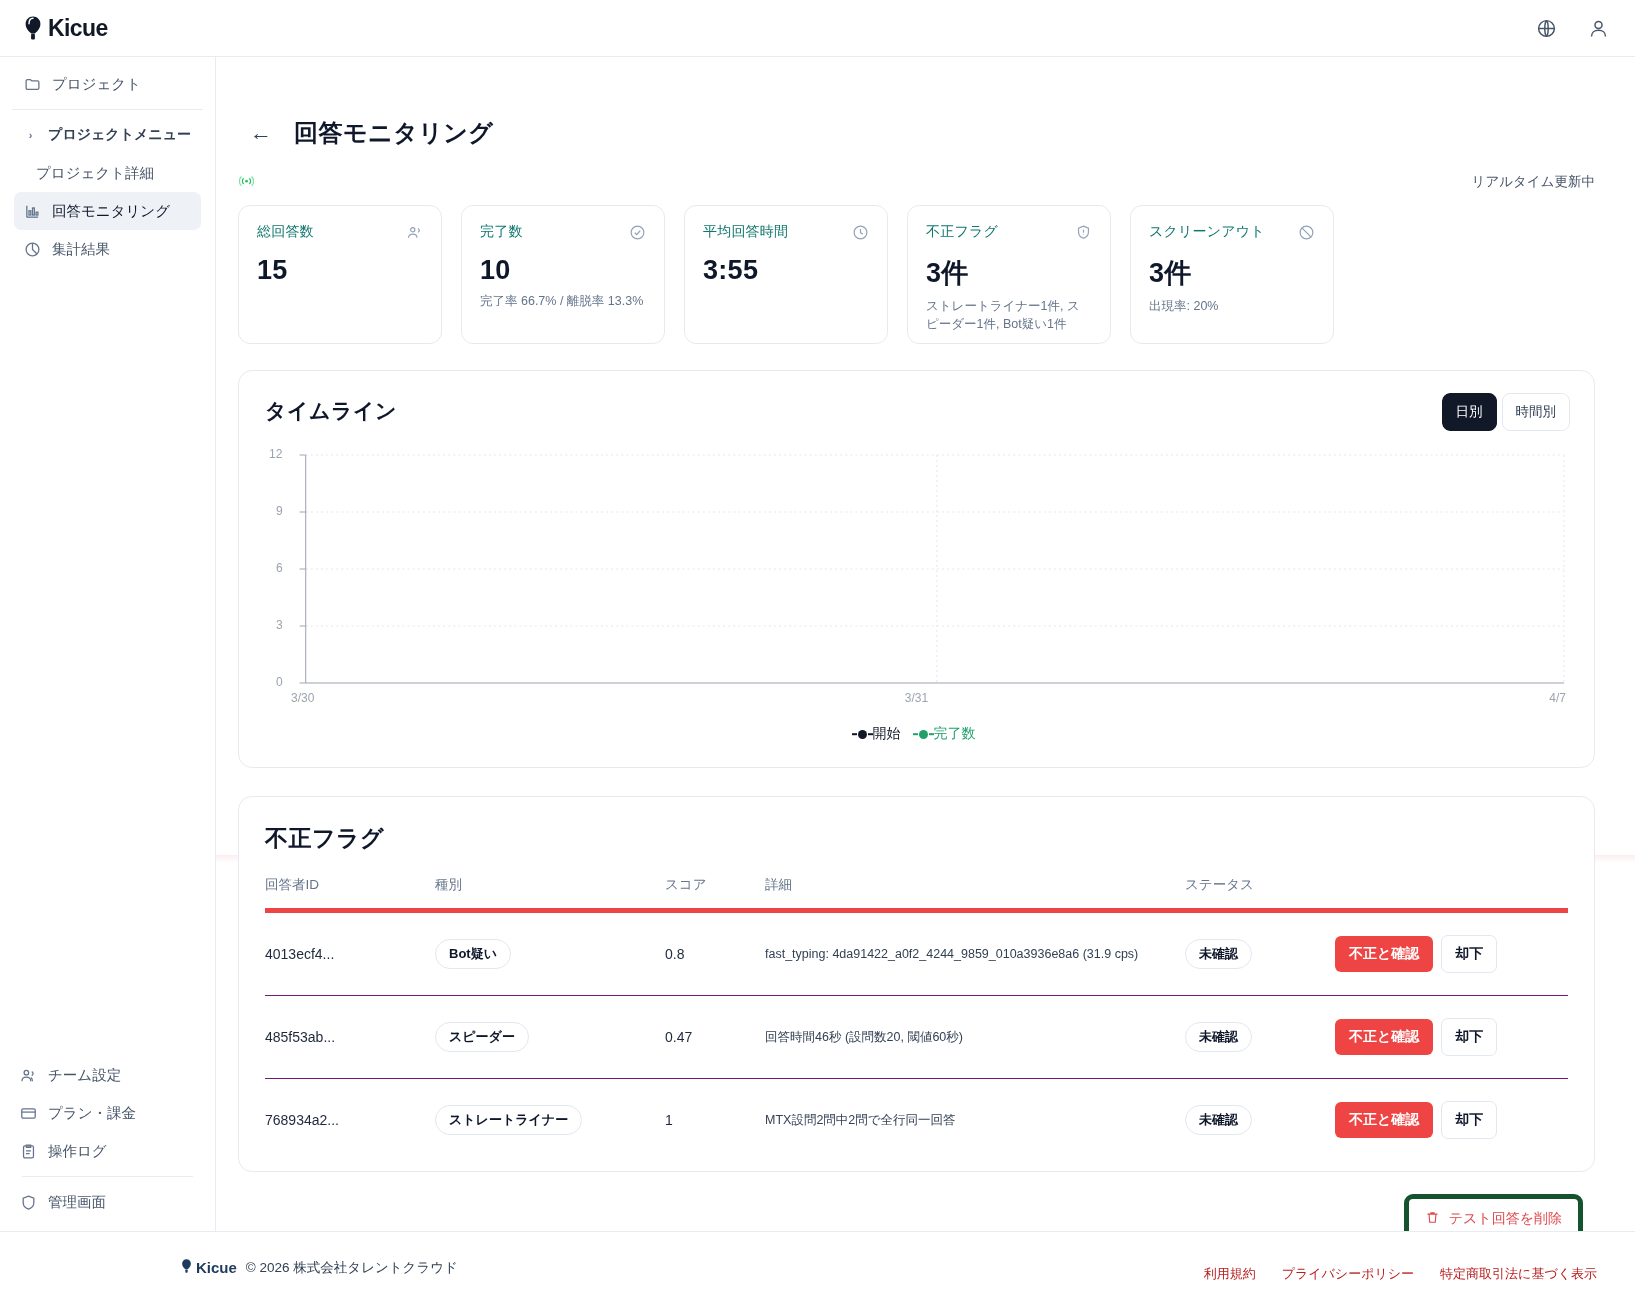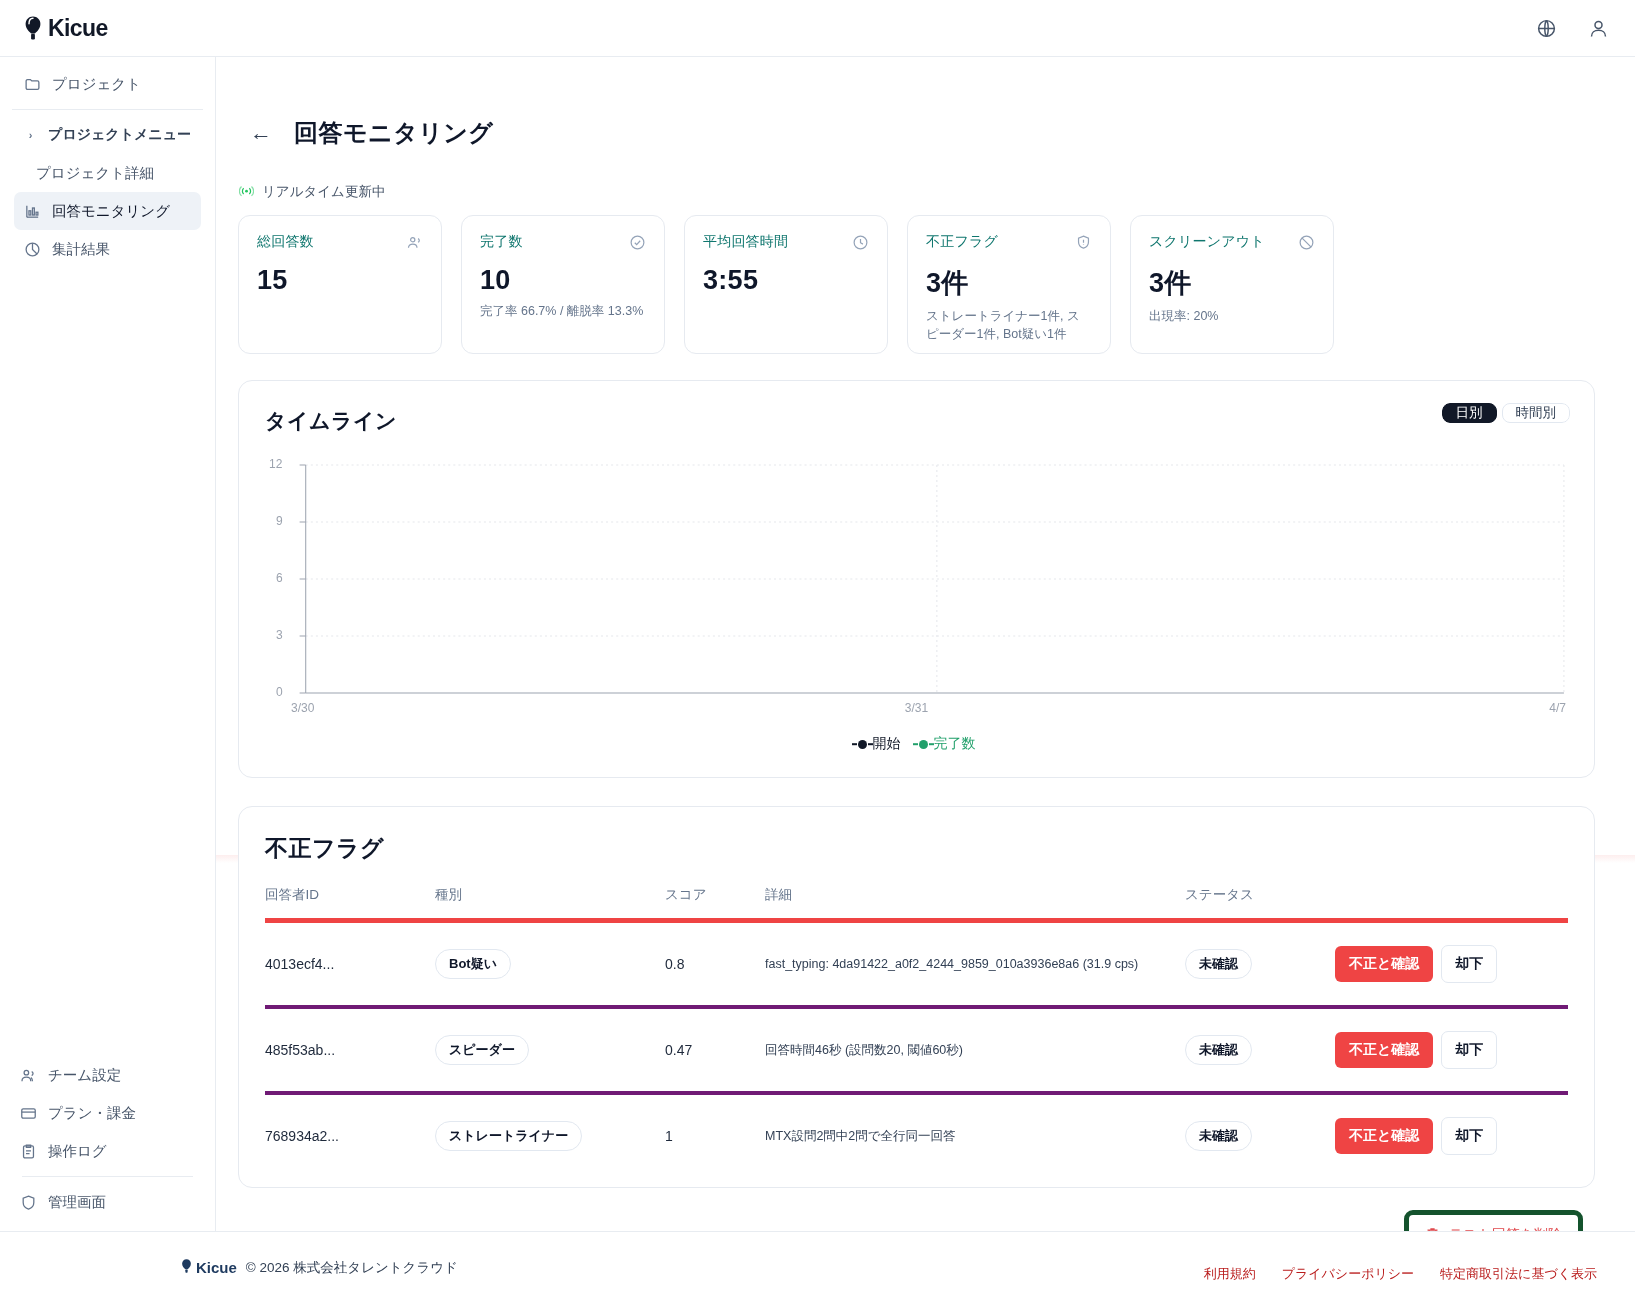--- a/index.html
+++ b/index.html
@@ -65,21 +65,21 @@
     overflow: hidden;
     position: relative;
     display: flex; flex-direction: column;
   }
   .main-inner { padding: 60px 40px 0 22px; flex: 1 1 auto; }
 
   .page-head { display: flex; align-items: center; gap: 22px; margin-left: 12px; }
   .back-arrow { font-size: 22px; color: #334155; cursor: pointer; line-height: 1; }
   .page-title { font-size: 24px; font-weight: 700; color: #0f172a; letter-spacing: 0.5px; }
 
-  .realtime { display: flex; align-items: center; gap: 8px; margin: 34px 0 0 0; padding-left: 0px; }
+  .realtime { display: flex; align-items: center; gap: 8px; margin: 24px 0 0 0; padding-left: 0px; justify-content: space-between; }
   .realtime .rt-ico { color: #22c55e; font-size: 12px; width: 16px; text-align: center; }
   .realtime .rt-text { font-size: 13.5px; color: #475569; }
 
   
   .stats { display: flex; gap: 19px; margin-top: 14px; }
   .stat-card {
     width: 204px; height: 139px;
     border: 1px solid #e6eaf0; border-radius: 12px;
     background: #fff; padding: 17px 18px 0 18px;
     position: relative;
@@ -96,21 +96,21 @@
     margin-top: 26px; padding: 26px 26px 20px 26px;
     position: relative;
   }
   .panel-title { font-size: 21px; font-weight: 700; color: #0f172a; letter-spacing: .5px; }
 
   .seg {
     position: absolute; top: 22px; right: 24px;
     display: flex; border-radius: 8px; overflow: hidden;
   }
   .seg-btn {
-    font-size: 13.5px; padding: 0 13px; cursor: pointer;
+    font-size: 13.5px; padding: 9px 13px; cursor: pointer;
     border: 1px solid #e2e8f0; background: #fff; color: #334155;
     border-radius: 8px;
   }
   .seg-btn.on { background: #111827; color: #fff; border-color: #111827; }
   .seg-btn + .seg-btn { margin-left: 5px; }
 
   
   .chart-wrap { position: relative; height: 300px; margin-top: 22px; }
   .chart-svg { display: block; width: 100%; height: 260px; }
   .legend {
@@ -125,21 +125,21 @@
   }
   .legend-dot::before { left: -6px; }
   .legend-dot::after { right: -6px; }
 
   
   .tbl { width: 100%; border-collapse: collapse; margin-top: 22px; }
   .tbl th {
     text-align: left; font-size: 13.5px; font-weight: 400; color: #64748b;
     padding: 0 0 14px 0; border-bottom: 5px solid #ef4444;
   }
-  .tbl td { padding: 22px 0; border-bottom: 4px solid #701a75; vertical-align: middle; font-size: 14px; color: #1e293b; }
+  .tbl td { padding: 22px 0; border-bottom: 1px solid #701a75; vertical-align: middle; font-size: 14px; color: #1e293b; }
   .tbl tr:last-child td { border-bottom: none; }
   .col-id { width: 170px; }
   .col-kind { width: 230px; }
   .col-score { width: 100px; }
   .col-detail { width: 420px; }
   .col-status { width: 150px; }
   .col-act { width: auto; }
 
   .pill {
     display: inline-block; border: 1px solid #e2e8f0; border-radius: 999px;

